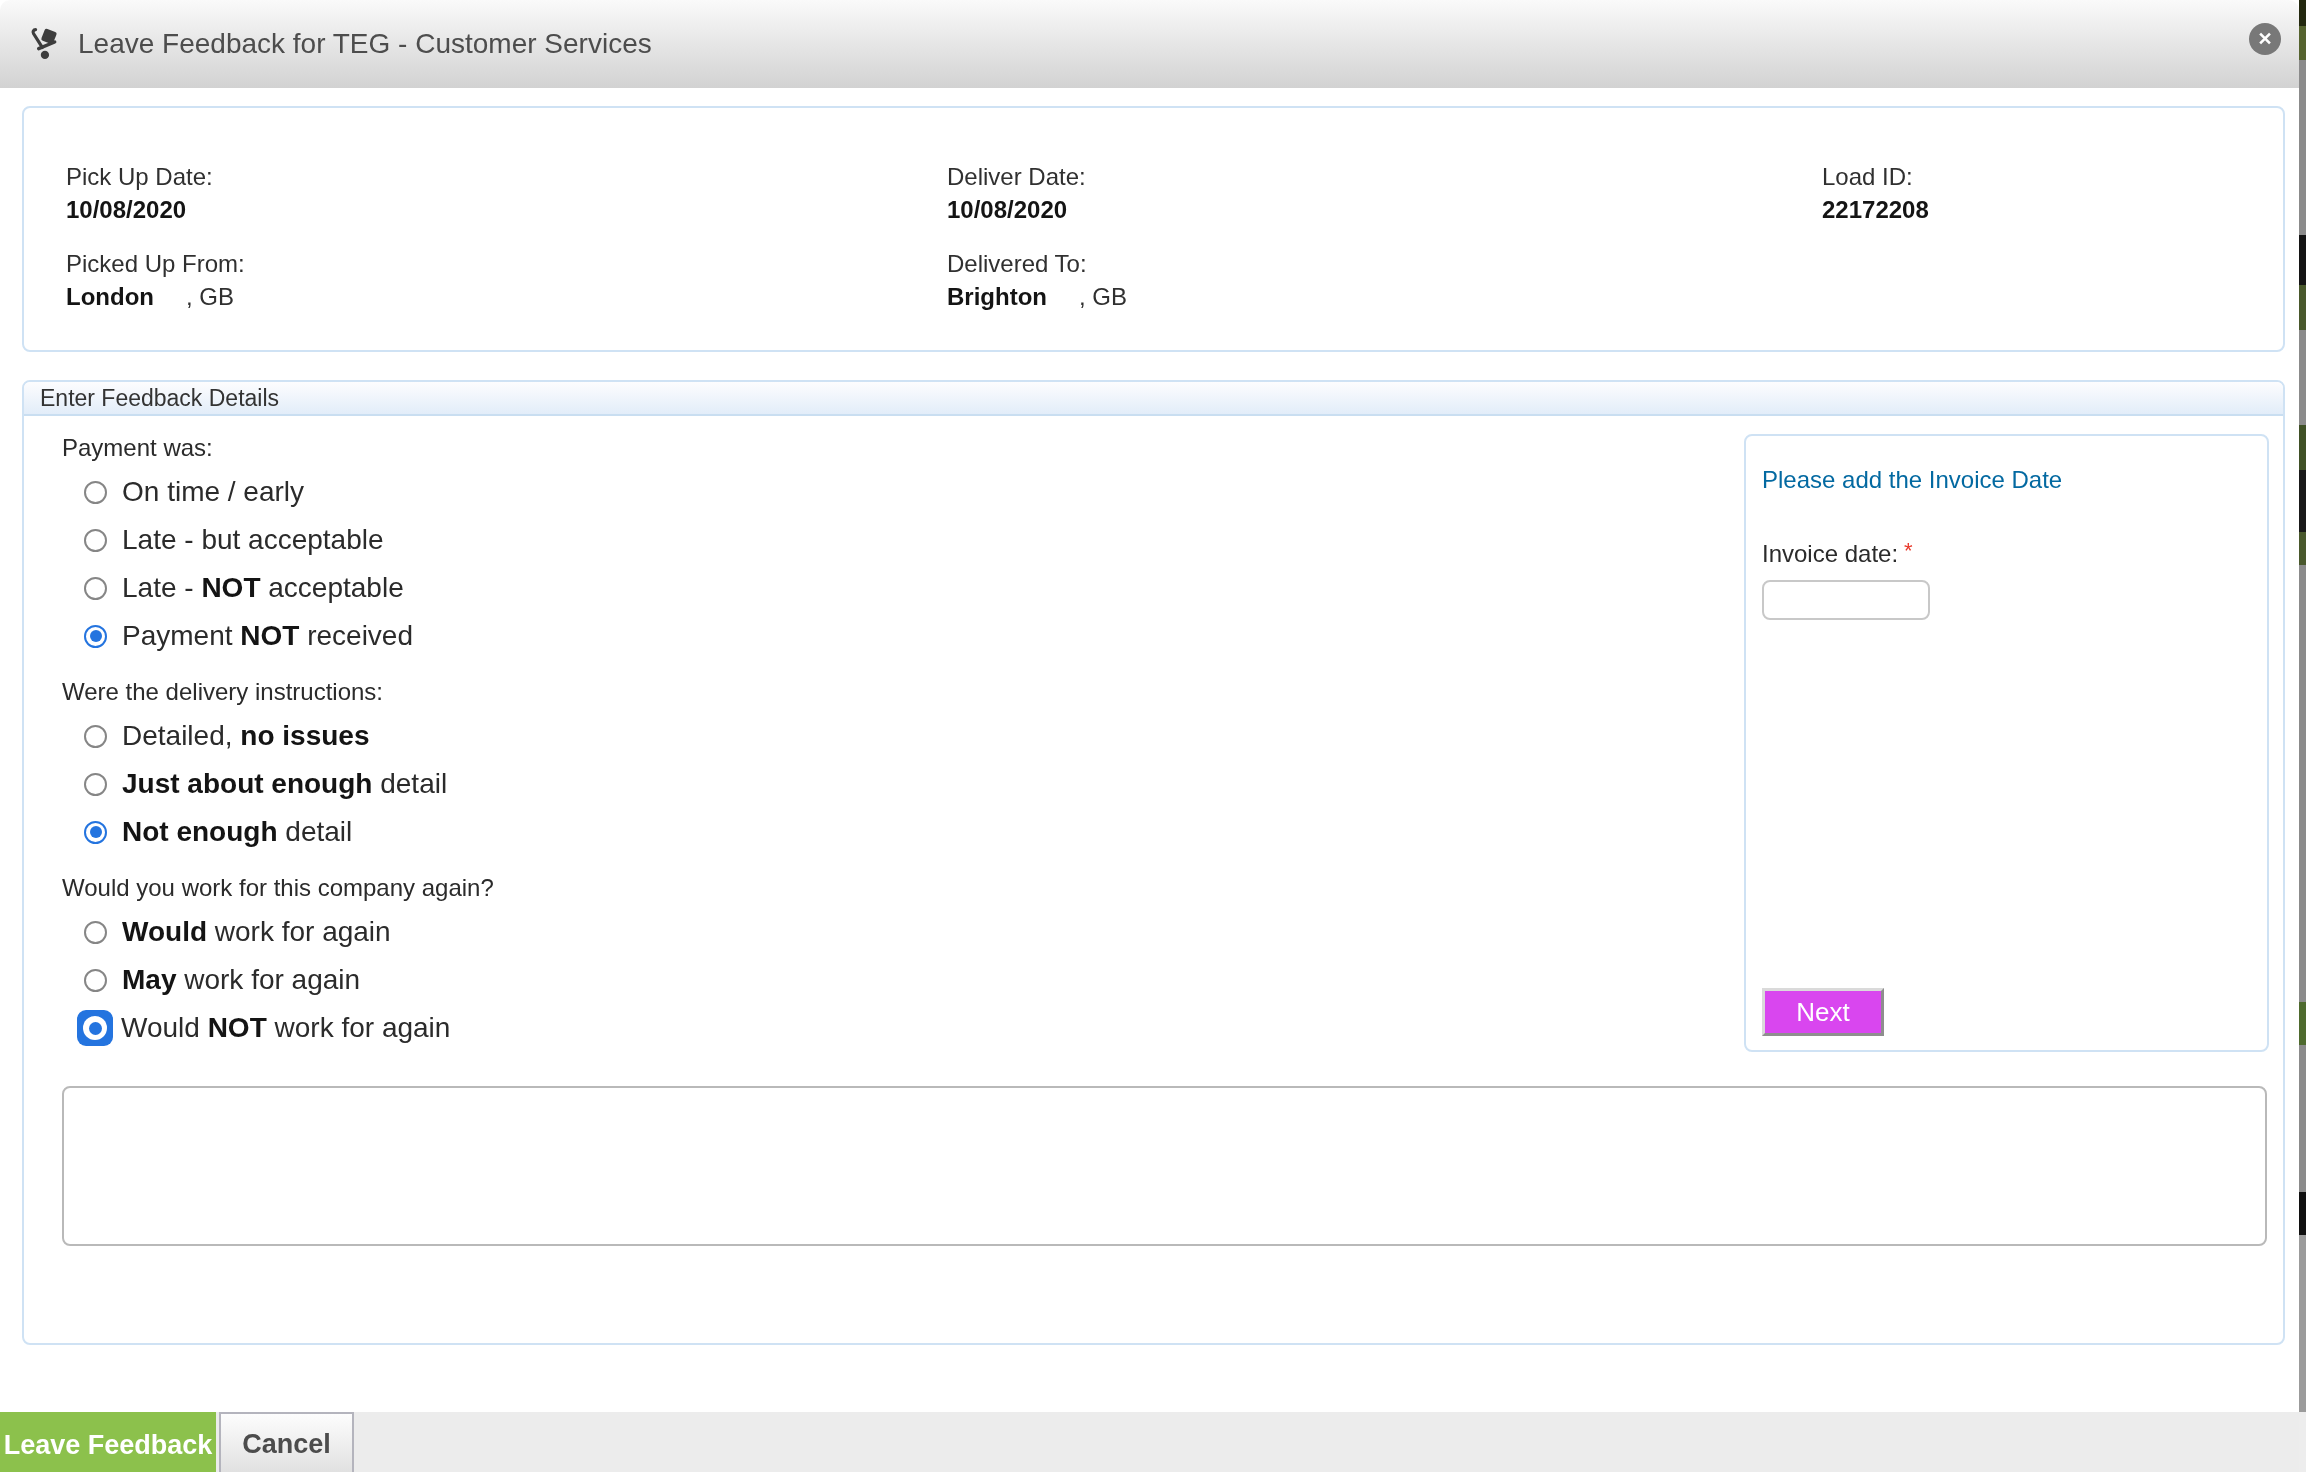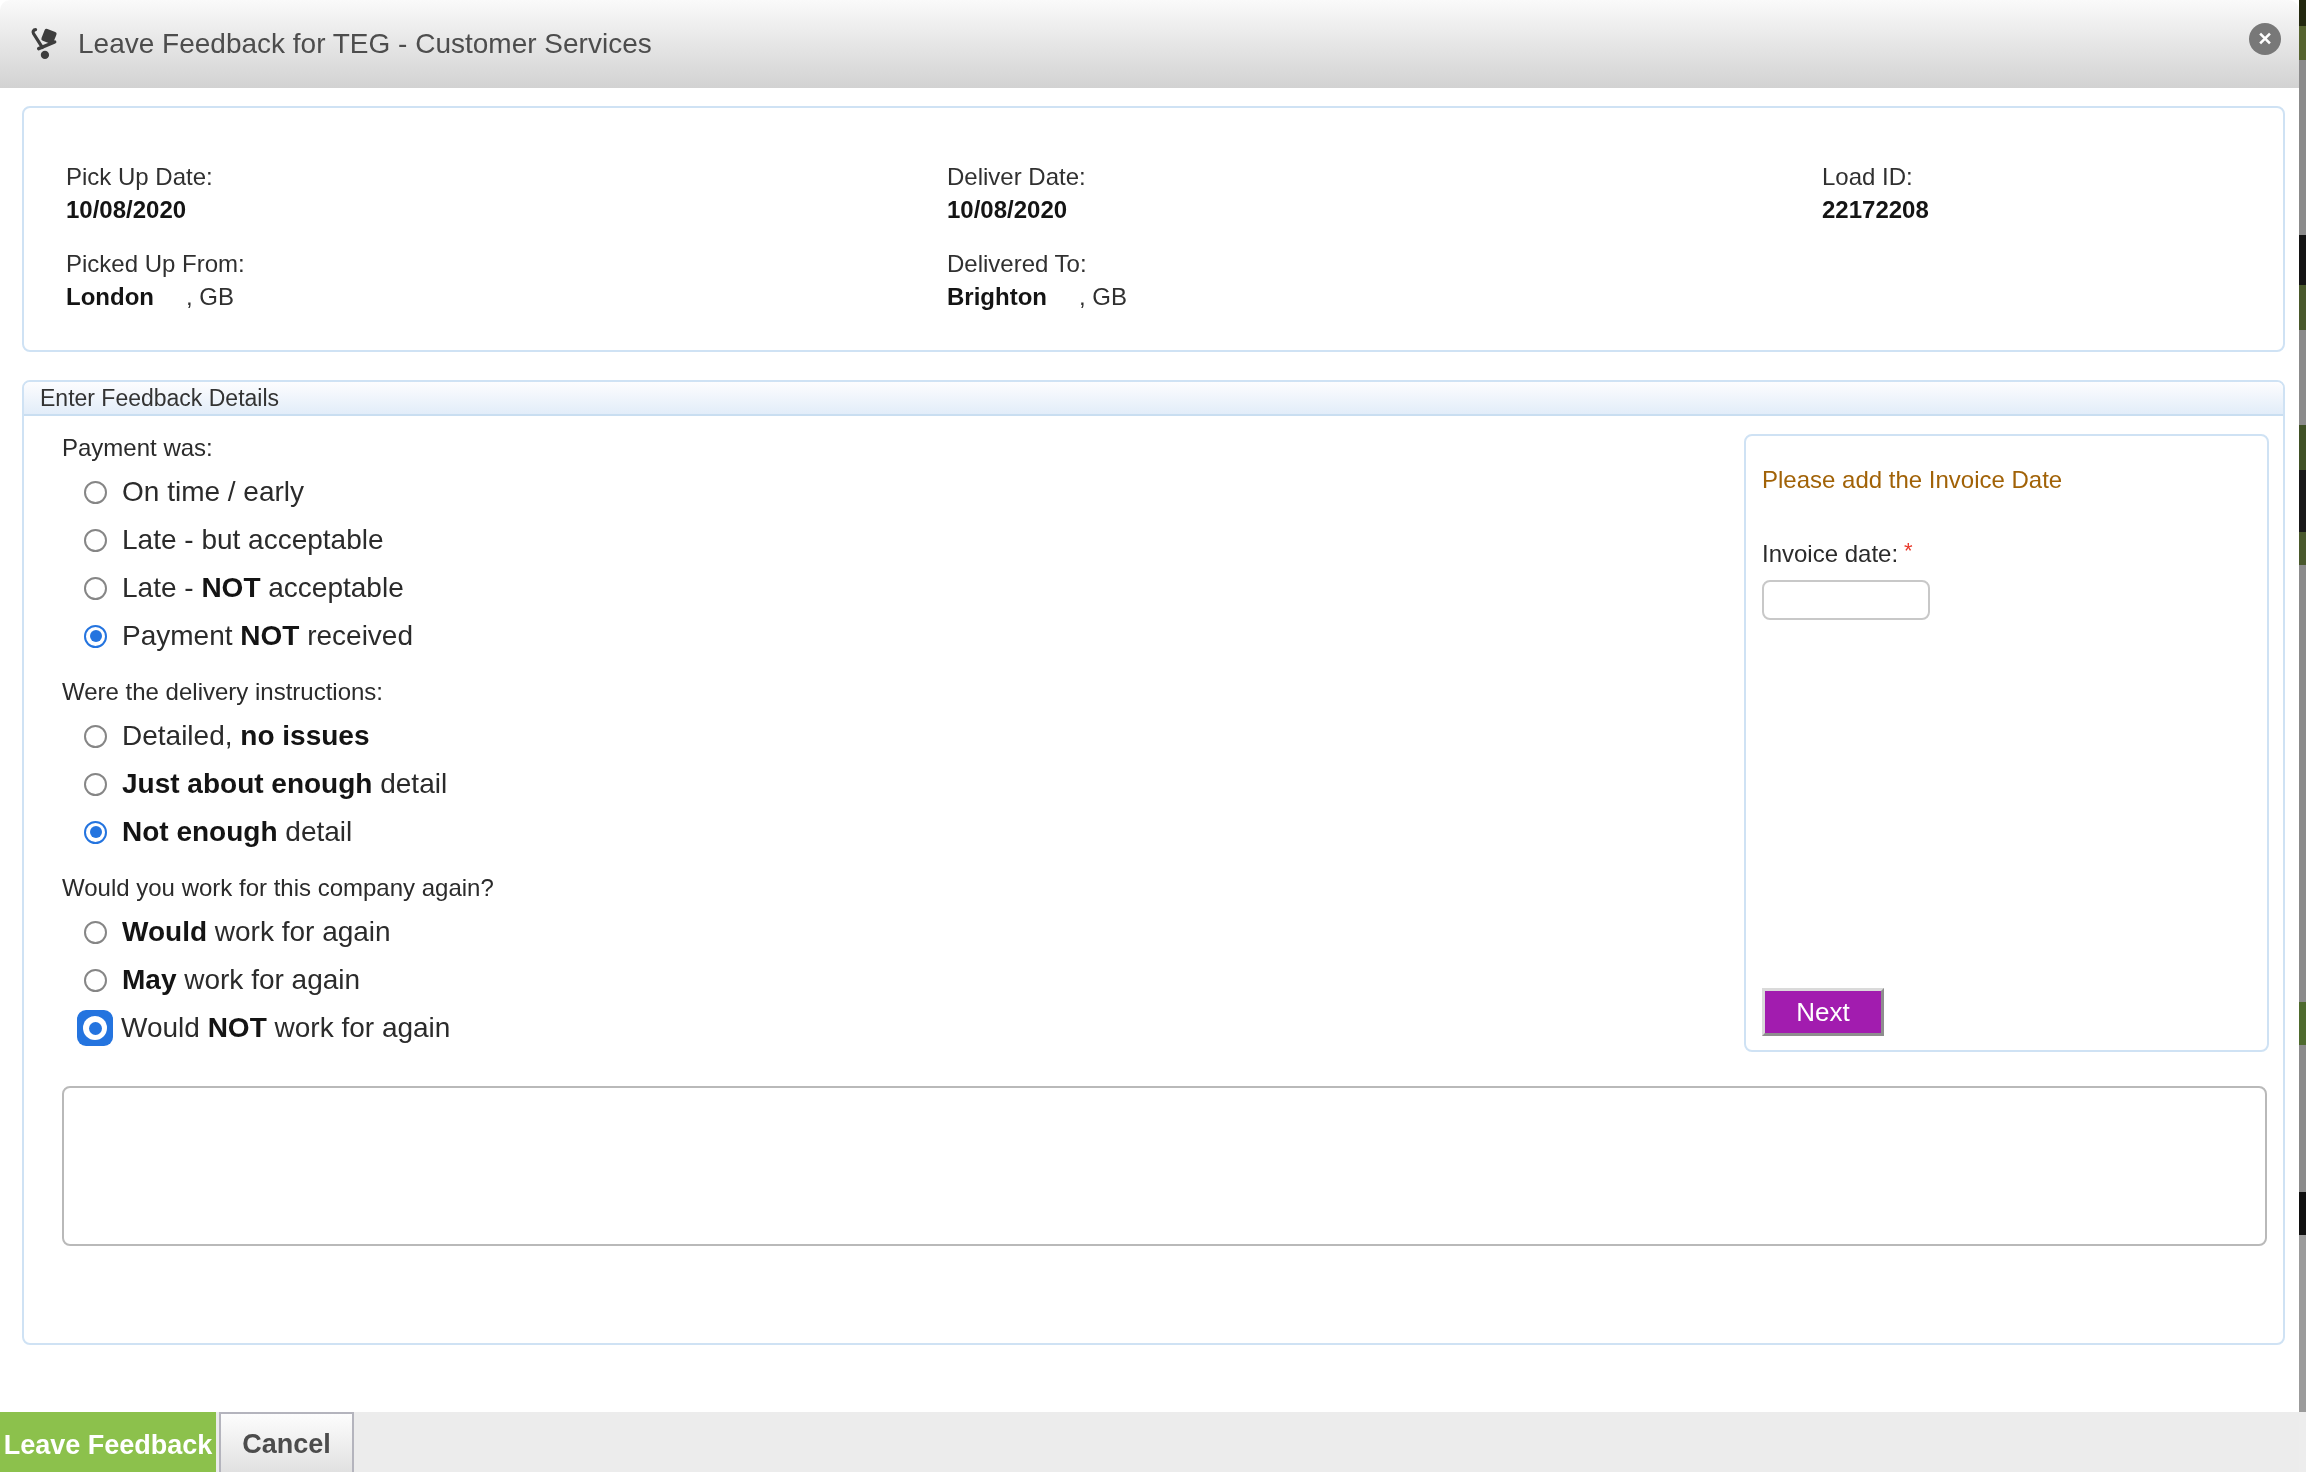--- a/index.html
+++ b/index.html
@@ -61,27 +61,27 @@
 
   .comment-wrap { margin:34px 0 0 38px; }
   .comment-label { font-size:24px; color:#2b2b2b; }
   .comment-area { display:block; margin-top:12px; width:2205px; height:160px; resize:none;
     border:2px solid #b9b9b9; border-radius:8px; font-size:24px;
     font-family:"Liberation Sans", sans-serif; padding:10px; }
 
   
   .invoice-panel { position:absolute; left:1720px; top:18px; width:525px; height:618px;
     border:2px solid #cfe2f4; border-radius:8px; padding:16px; }
-  .invoice-title { font-size:24px; color:#a16207; margin-top:14px; }
+  .invoice-title { font-size:24px; color:#0369a1; margin-top:14px; }
   .invoice-date-row { font-size:24px; color:#2b2b2b; margin-top:44px; }
   .required-mark { color:#e8392b; font-size:22px; vertical-align:4px; margin-left:6px; }
   .invoice-input { margin-top:12px; width:168px; height:40px; border:2px solid #c8c8c8;
     border-radius:8px; font-size:24px; padding:0 10px; font-family:"Liberation Sans", sans-serif; }
   .next-btn { position:absolute; left:16px; bottom:14px; width:122px; height:48px;
-    background:#a21caf; color:#fff; font-size:26px; display:flex; align-items:center;
+    background:#d946ef; color:#fff; font-size:26px; display:flex; align-items:center;
     justify-content:center; cursor:pointer;
     border-top:3px solid #dadada; border-left:3px solid #dadada;
     border-right:3px solid #8e8e8e; border-bottom:3px solid #8e8e8e; }
 
   
   .footer { position:absolute; left:0; top:1412px; width:2299px; height:60px; background:#ececec; }
   .submit-btn { position:absolute; left:0; top:0; width:216px; height:66px; background:#8cc14c;
     color:#fff; font-size:27px; font-weight:700; display:flex; align-items:center;
     justify-content:center; cursor:pointer; }
   .cancel-btn { position:absolute; left:219px; top:0; width:135px; height:64px;

